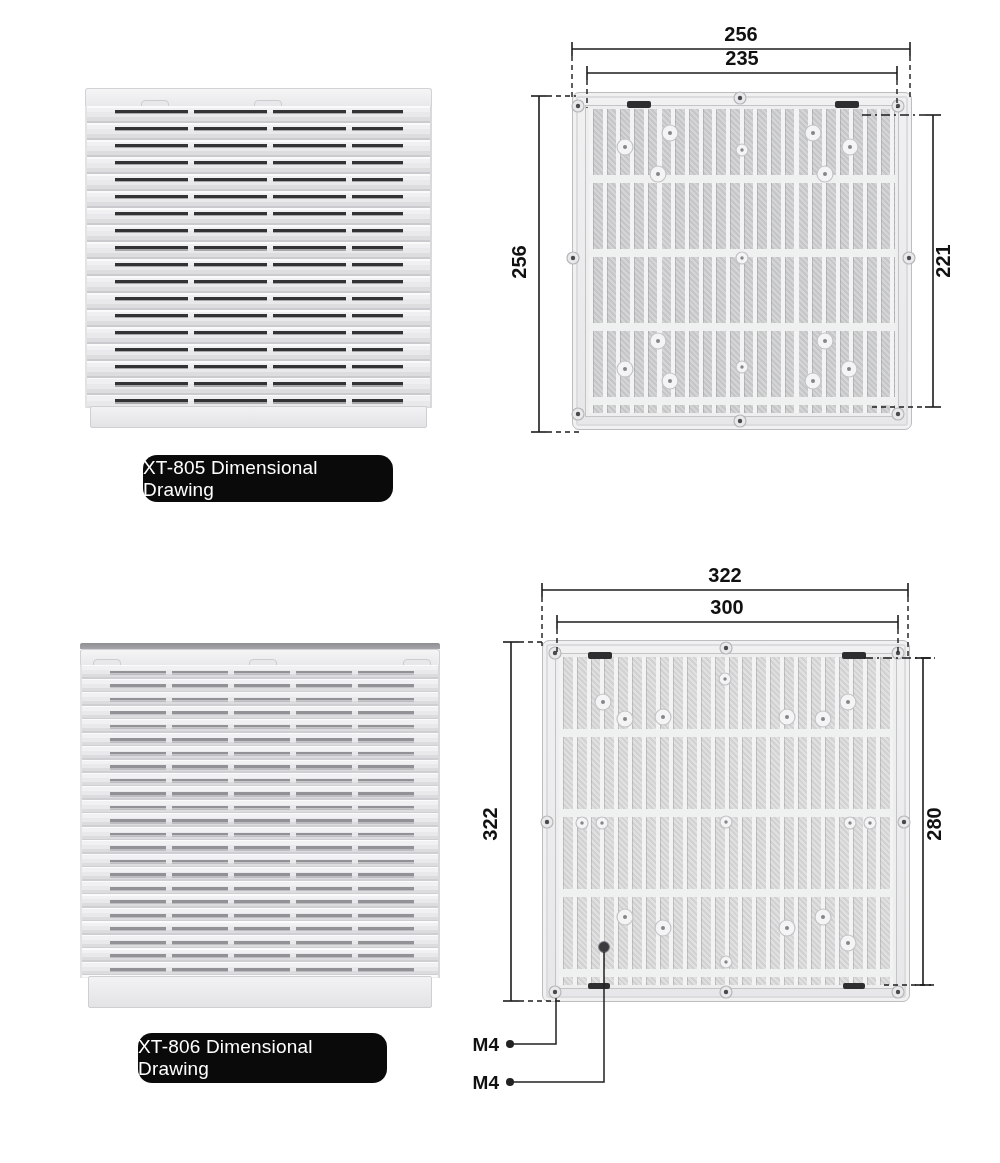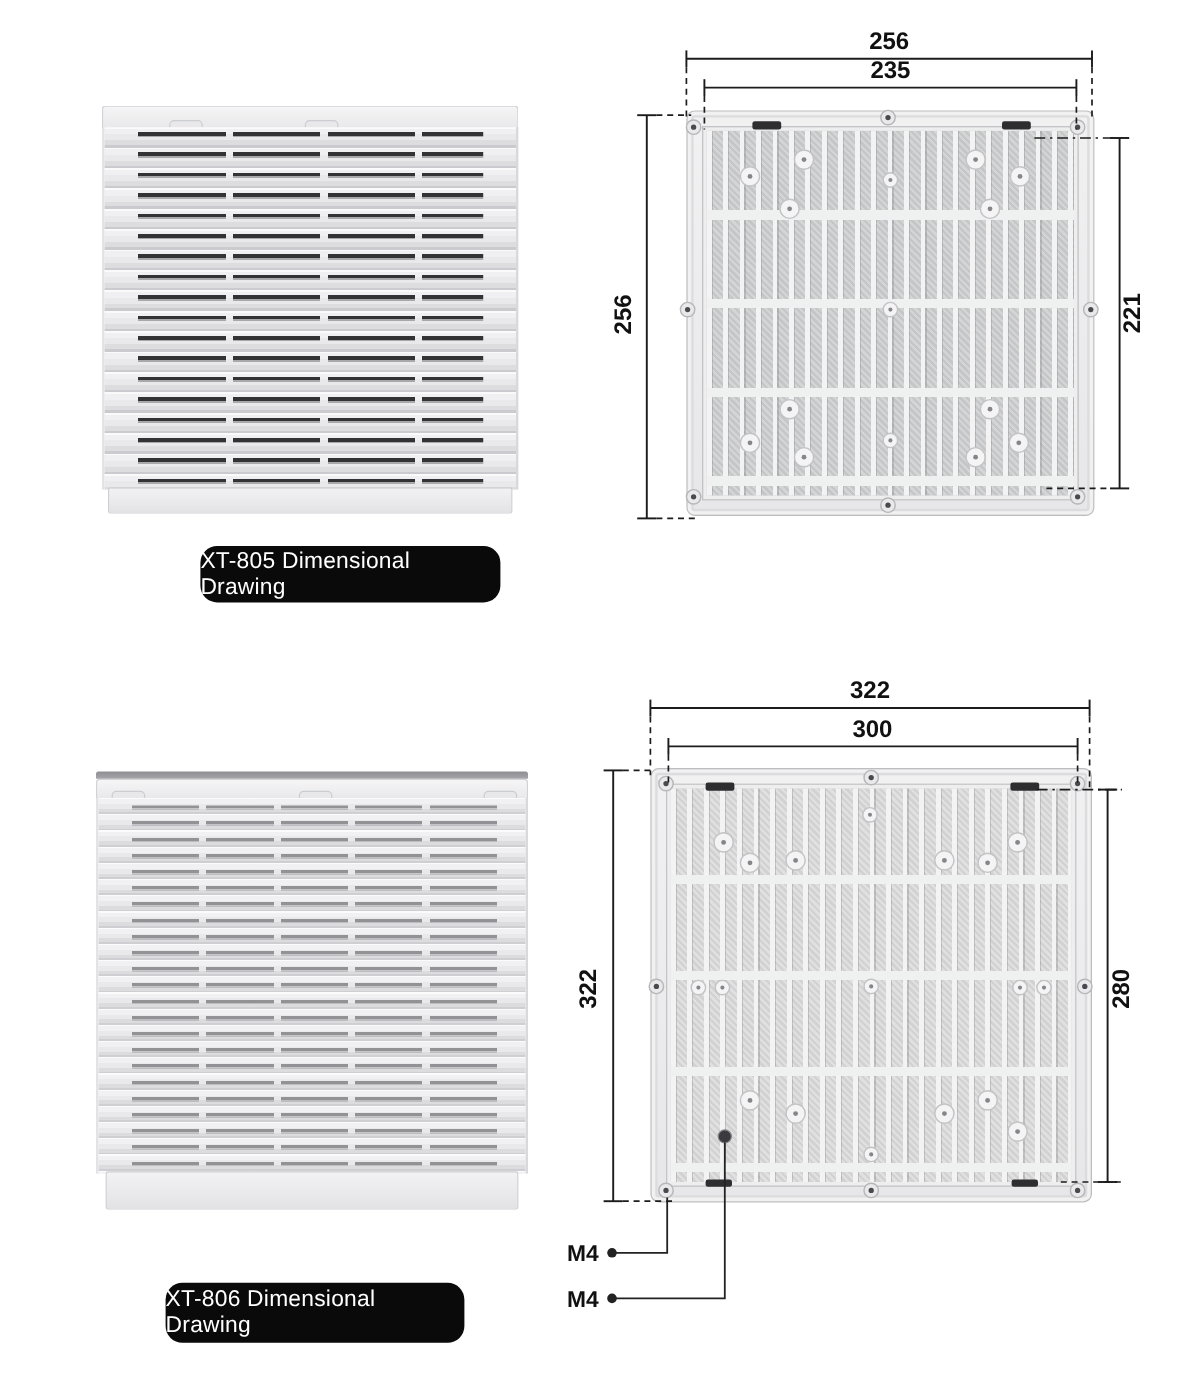--- a/index.html
+++ b/index.html
@@ -45,22 +45,22 @@
       repeating-linear-gradient(45deg,rgba(255,255,255,.2) 0 2px,rgba(0,0,0,.02) 2px 4px);}
   .inner806{background-image:
       repeating-linear-gradient(180deg,rgba(0,0,0,0) 0 72px,#eff0f0 72px 80px),
       repeating-linear-gradient(90deg,#f3f3f4 0 4px,rgba(120,120,125,.3) 4px 5px,rgba(0,0,0,0) 5px 13.8px),
       repeating-linear-gradient(45deg,rgba(255,255,255,.25) 0 2px,rgba(0,0,0,.02) 2px 4px);
     background-color:#d6d6d7;}
 
   
   .pill{position:absolute;background:#0a0a0a;color:#ffffff;border-radius:14px;display:flex;align-items:center;justify-content:center;
     font-size:19px;letter-spacing:.2px;}
-  #cap805{left:143px;top:455px;width:250px;height:47px;margin-left:24px;}
-  #cap806{left:138px;top:1033px;width:249px;height:50px;margin-top:36px;}
+  #cap805{left:143px;top:455px;width:250px;height:47px;}
+  #cap806{left:138px;top:1033px;width:249px;height:50px;}
 
   
   .overlay{position:absolute;left:0;top:0;width:1000px;height:1163px;}
   .dl{stroke:#1c1c1c;stroke-width:1.6;fill:none;}
   .dd{stroke:#1c1c1c;stroke-width:1.4;fill:none;stroke-dasharray:5 4;}
   .ddot{stroke:#1c1c1c;stroke-width:1.4;fill:none;stroke-dasharray:9 4 2 4;}
   .ldr{stroke:#222;stroke-width:1.5;fill:none;}
   .dim{font-family:"Liberation Sans",sans-serif;font-size:20px;font-weight:bold;fill:#111;text-anchor:middle;}
   .m4t{font-family:"Liberation Sans",sans-serif;font-size:19px;font-weight:bold;fill:#111;text-anchor:end;}
   .boss{fill:#f4f4f5;stroke:#c3c3c6;stroke-width:1.2;}

